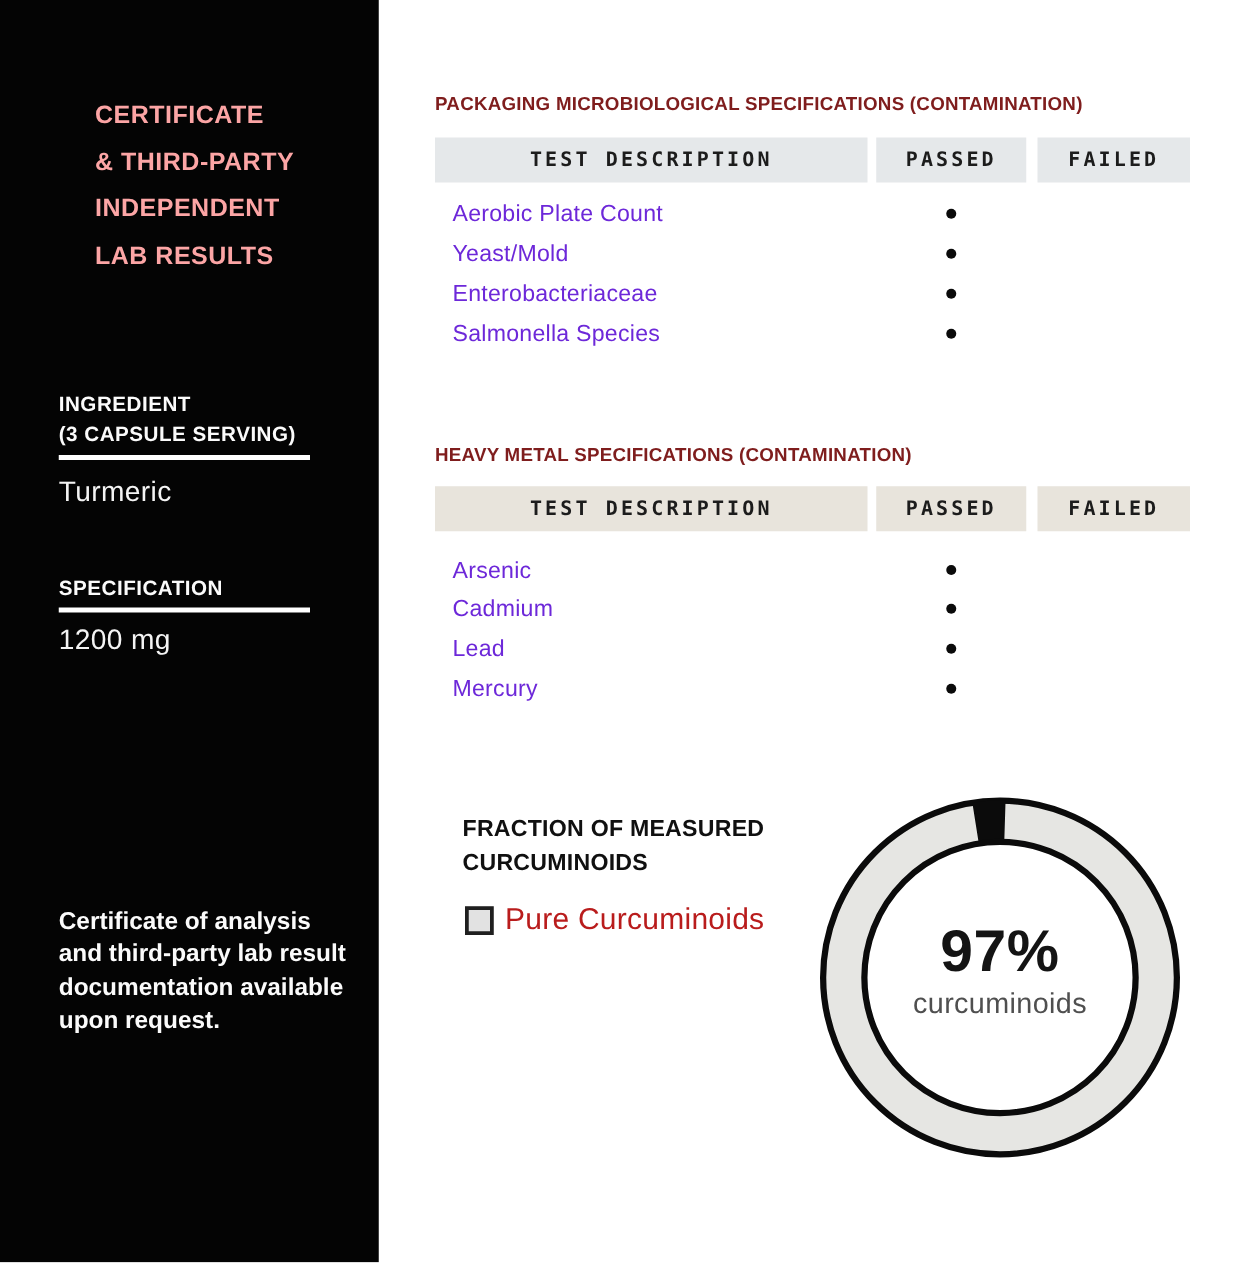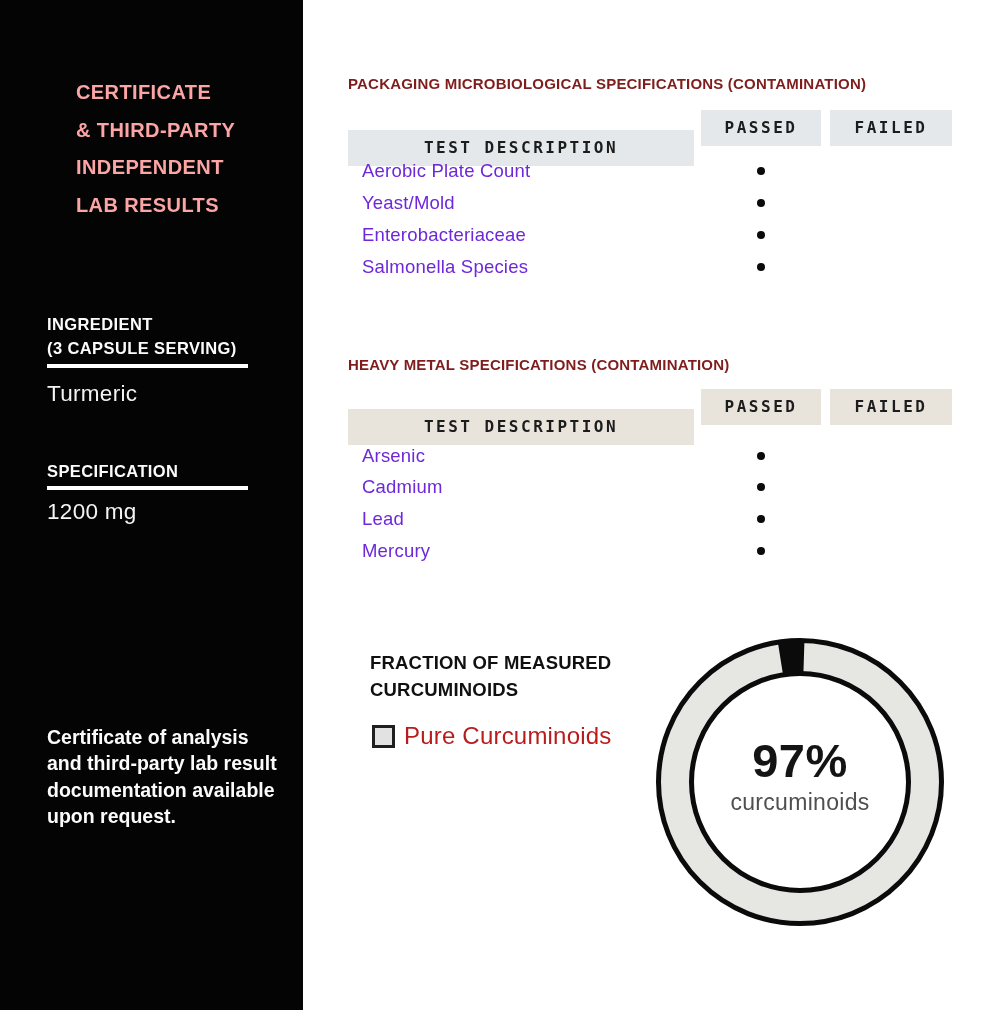--- a/index.html
+++ b/index.html
@@ -27,21 +27,21 @@
   .sec-title-2 { top:356px; }
   
   .thead { position:absolute; left:348px; width:604px; height:36px; }
   .thead-1 { top:110px; }
   .thead-2 { top:389px; }
   .th-cell {
     position:absolute; top:0; height:36px; line-height:36px; text-align:center;
     font-family:"DejaVu Sans Mono", monospace; font-weight:700; font-size:16px;
     letter-spacing:2.5px; color:#1c1c1c;
   }
-  .th-desc { left:0; width:346px;margin-top:20px; }
+  .th-desc { left:0; width:346px; }
   .th-pass { left:353px; width:120px; }
   .th-fail { left:482px; width:122px; }
   
   .tbody { position:absolute; left:348px; width:604px; }
   .tbody-1 { top:155px; }
   .tbody-2 { top:440px; }
   .t-row { position:relative; width:604px; }
   .tbody-1 .t-row { height:32px; }
   .tbody-2 .t-row { height:31.6px; }
   .t-label { position:absolute; left:14px; top:50%; transform:translateY(-50%); font-size:18.5px; color:#6d28d9; letter-spacing:.2px; white-space:nowrap; }

